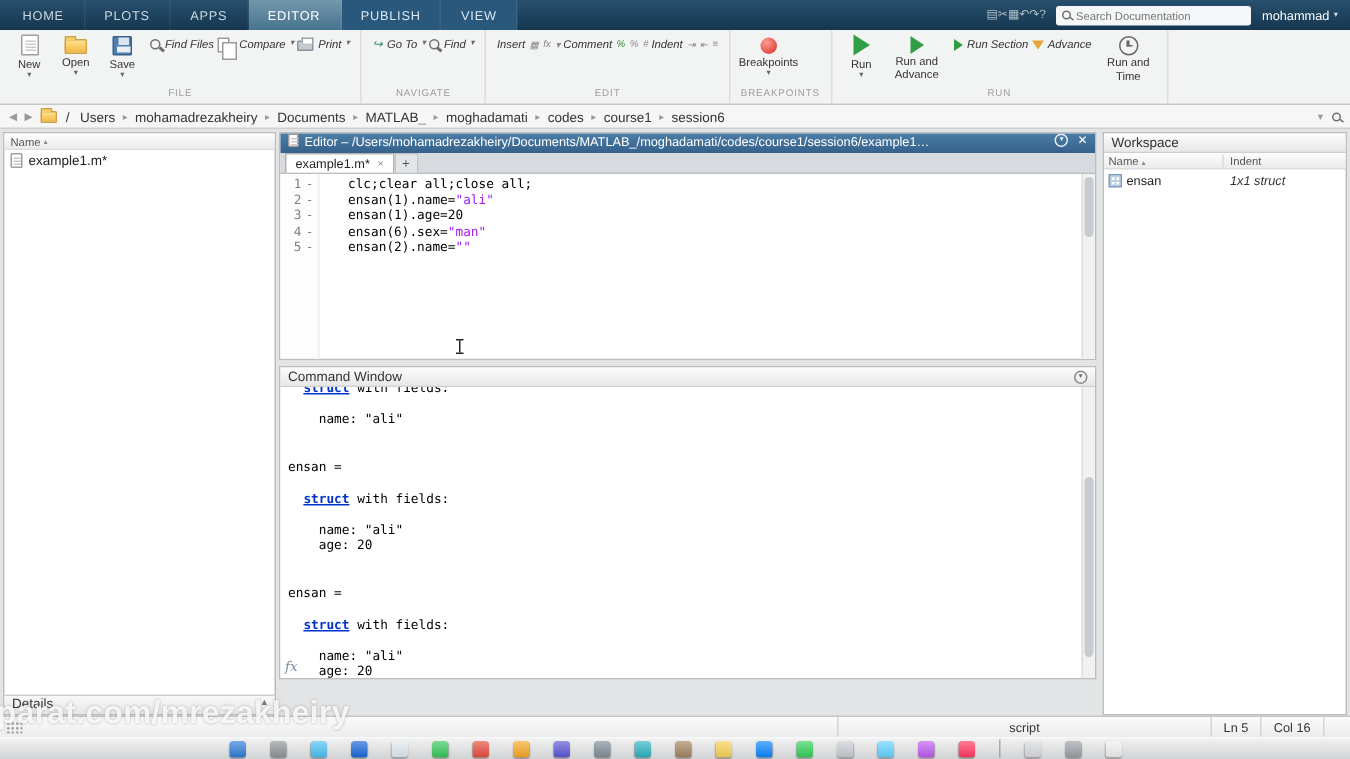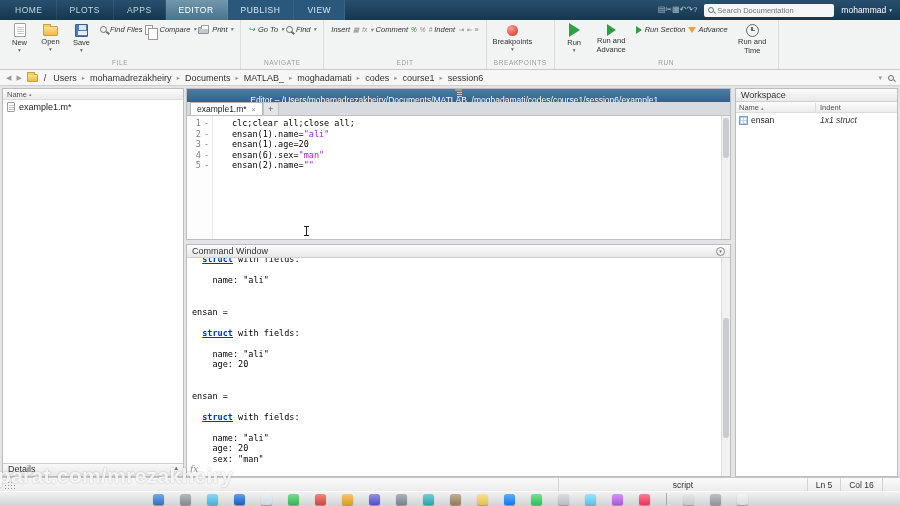--- a/index.html
+++ b/index.html
@@ -76,37 +76,37 @@
   .panel-header{height:13px;background:linear-gradient(#fcfcfc,#e8e8e8);border-bottom:1px solid #cfcfcf;font-size:9px;color:#333;line-height:12px;padding:0 5px;display:flex;align-items:center;}
   .panel-header .circ{margin-left:auto;}
   .circ{width:9px;height:9px;border:1px solid #8b8b8b;border-radius:50%;font-size:5px;line-height:7px;text-align:center;color:#6b6b6b;flex:none;}
   .col-head{height:11px;background:linear-gradient(#fdfdfd,#ebebeb);border-bottom:1px solid #dcdcdc;font-size:7.5px;color:#555;display:flex;align-items:center;padding:0 4px;}
 
   .left-panel{left:2px;top:88px;width:182px;height:389px;}
   .file-row{display:flex;align-items:center;gap:4px;padding:2px 4px;font-size:9px;color:#222;}
   .details-bar{position:absolute;left:0;right:0;bottom:0;height:13px;background:linear-gradient(#f8f8f8,#e8e8e8);border-top:1px solid #cfcfcf;font-size:9px;color:#333;display:flex;align-items:flex-start;justify-content:space-between;padding:0 5px;}
 
   .editor-panel{left:186px;top:88px;width:545px;height:152px;}
-  .ed-title{height:13px;background:linear-gradient(#4b7da5,#35618b);display:flex;align-items:center;gap:4px;padding:0 5px;color:#fff;font-size:8.5px;white-space:nowrap;overflow:hidden;flex-direction:column;}
+  .ed-title{height:13px;background:linear-gradient(#4b7da5,#35618b);display:flex;gap:4px;padding:0 5px;color:#fff;font-size:8.5px;white-space:nowrap;overflow:hidden;}
   .ed-title .tb-circ{width:9px;height:9px;border:1px solid #e8eef3;border-radius:50%;font-size:5px;line-height:7px;text-align:center;color:#fff;flex:none;margin-left:auto;}
   .ed-title .tb-x{color:#fff;font-size:8px;flex:none;margin-left:2px;}
   .ed-tabs{height:14px;background:#d7dbdf;border-bottom:1px solid #c0c0c0;display:flex;align-items:flex-end;padding-left:3px;}
   .ed-tab{background:#fff;border:1px solid #b3b3b3;border-bottom:none;height:13px;display:flex;align-items:center;gap:5px;padding:0 6px;font-size:8.5px;color:#222;}
   .ed-tab .x{color:#888;font-size:7px;}
   .ed-plus{width:16px;height:13px;border:1px solid #c4c4c4;border-bottom:none;display:flex;align-items:center;justify-content:center;font-size:9px;color:#555;background:#e3e6e9;}
   .ed-body{position:absolute;left:0;right:0;top:27px;bottom:0;background:#fff;overflow:hidden;}
   .gutter{position:absolute;left:0;top:0;bottom:0;width:26px;background:#fdfdfd;border-right:1px solid #ececec;padding-top:2px;}
   .grow{display:flex;justify-content:flex-end;gap:3px;height:10.6px;line-height:10.6px;padding-right:3px;font-family:"DejaVu Sans Mono",monospace;font-size:8.5px;color:#808080;}
   .code{position:absolute;left:27px;top:0;right:9px;bottom:0;padding:2px 0 0 18px;font-family:"DejaVu Sans Mono",monospace;font-size:8.5px;color:#000;}
   .cline{height:10.6px;line-height:10.6px;white-space:pre;}
   .str{color:#a020f0;}
   .vscroll{position:absolute;right:0;top:0;bottom:0;width:9px;background:#f1f1f1;border-left:1px solid #ddd;}
   .vthumb{position:absolute;left:1px;right:1px;border-radius:3px;background:#c7ccd0;}
 
-  .cw-panel{left:186px;top:244px;width:545px;height:233px;}
+  .cw-panel{left:186px;top:244px;width:545px;height:209px;}
   .cw-body{position:absolute;left:0;right:9px;top:13px;bottom:0;overflow:hidden;background:#fff;}
   .cw-lines{margin-top:-4px;padding-left:5px;font-family:"DejaVu Sans Mono",monospace;font-size:8.5px;color:#000;}
   .cwl{height:10.5px;line-height:10.5px;white-space:pre;}
   .cwlink{color:#0033cc;font-weight:bold;text-decoration:underline;}
   .fx{position:absolute;left:3px;bottom:2px;font-family:"DejaVu Serif",serif;font-style:italic;font-size:9px;color:#7d8fa5;}
 
   .right-panel{left:735px;top:88px;width:163px;height:389px;}
   .ws-cols{display:flex;}
   .ws-cols .c1{width:80px;border-right:1px solid #dcdcdc;padding-left:3px;}
   .ws-cols .c2{flex:1;padding-left:4px;}

